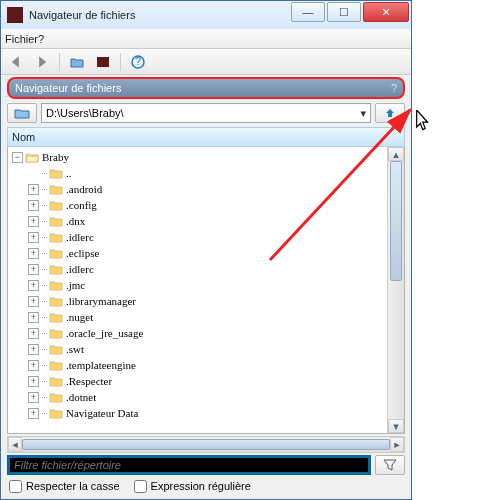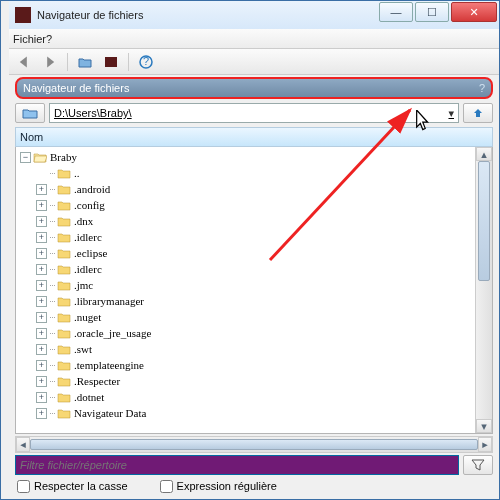--- a/index.html
+++ b/index.html
@@ -1,38 +1,38 @@
 <!DOCTYPE html>
 <html><head>
 <meta charset="utf-8">
 <style>
 * { box-sizing: border-box; margin: 0; padding: 0; font-family: "Segoe UI", Tahoma, sans-serif; font-size: 11px; }
 html, body { width: 500px; height: 500px; overflow: hidden; background: #fff; }
 
-.window { width: 500px; height: 500px; border: 1px solid #3a6ea5; display: flex; flex-direction: column; background: #f0f0f0; padding-left: 8px; }
+.window { width: 412px; height: 500px; border: 1px solid #3a6ea5; display: flex; flex-direction: column; background: #f0f0f0; }
 
 .titlebar { height: 28px; background: linear-gradient(#eaf3fc,#d7e8fa); display: flex; align-items: center; padding-left: 6px; }
 .titlebar .app-icon { width: 16px; height: 16px; background: #5a1a1a; margin-right: 6px; display:inline-block; }
 .titlebar .title { flex: 1; color: #222; }
 .winbtns { display: flex; height: 100%; }
 .winbtn { width: 34px; height: 20px; margin-top:1px; margin-right:2px; border:1px solid #8aa; border-radius:2px; background: linear-gradient(#f7fbff,#d5e6f7); display:flex; align-items:center; justify-content:center; color:#345; }
 .winbtn.close { background: linear-gradient(#f47a7a,#d43a3a); color:#fff; width:46px; border-color:#a33; }
 
 .menubar { height: 20px; background: linear-gradient(#fbfbfb,#ececec); border-bottom:1px solid #ccc; display:flex; align-items:center; padding-left:4px; }
 .menubar span { color:#222; }
 
 .toolbar { height: 26px; background: linear-gradient(#fbfbfb,#e8e8e8); border-bottom:1px solid #ccc; display:flex; align-items:center; padding-left:4px; gap:4px; }
 .tbtn { width:22px; height:20px; display:flex; align-items:center; justify-content:center; color:#666; border:1px solid transparent; border-radius:2px; }
 .tsep { width:1px; height:18px; background:#ccc; margin:0 2px; }
 .tbtn svg { width:14px; height:14px; }
 
 .highlight-bar { margin: 2px 6px; border:2px solid #e22; border-radius:8px; height:22px; background: linear-gradient(#8ea9c3,#6f8aa6); display:flex; align-items:center; padding:0 6px; color:#fff; position:relative; }
 .highlight-bar .q { margin-left:auto; color:#cfe0ef; }
 
-.pathrow { display:flex; align-items:center; gap:4px; padding:2px 6px;text-decoration:underline; }
+.pathrow { display:flex; align-items:center; gap:4px; padding:2px 6px; }
 .path-icon-btn { width:30px; height:20px; border:1px solid #b5b5b5; background:linear-gradient(#fefefe,#e6e6e6); display:flex; align-items:center; justify-content:center; border-radius:2px;}
 .path-select { flex:1; height:20px; border:1px solid #9aa; background:#fff; padding:0 4px; display:flex; align-items:center; justify-content:space-between; }
 .path-select .arrow { color:#333; }
 .up-btn { width:30px; height:20px; border:1px solid #b5b5b5; background:linear-gradient(#fefefe,#e6e6e6); display:flex; align-items:center; justify-content:center; border-radius:2px; color:#2a5a9a;}
 
 .colhead { margin:2px 6px 0 6px; height:20px; background:linear-gradient(#eaf6ff,#c7e6fb); border:1px solid #b5cde0; display:flex; align-items:center; padding-left:4px; color:#123; }
 
 .treewrap { flex:1; margin:0 6px 2px 6px; border:1px solid #b5b5b5; border-top:none; background:#fff; position:relative; display:flex; }
 .tree { flex:1; overflow:auto; padding:2px 0 2px 2px; }
 .vscroll { width:17px; background:linear-gradient(90deg,#f0f0f0,#e0e0e0); border-left:1px solid #ccc; position:relative; }
@@ -48,24 +48,24 @@
 .node .exp { width:11px; height:11px; border:1px solid #9aa; background:#fff; color:#456; font-size:9px; line-height:9px; text-align:center; margin-right:2px; }
 .node .exp.none { border:none; background:none; }
 .node .dots { color:#999; margin:0 2px 0 0; font-size:9px; letter-spacing:-1px;}
 .node .fold { width:14px; height:12px; margin-right:3px; }
 .node .lbl { color:#000;font-family:Liberation Serif, serif; }
 .root { padding-left:2px; }
 .child { padding-left:18px; }
 .node .upitem { color:#000; }
 
 .filterrow { display:flex; align-items:center; gap:4px; padding:0 6px 2px 6px; }
-.filter-input { flex:1; height:20px; border:1px solid #0369a1; background:#701a75; padding:0 4px; color:#999; font-style:italic; }
+.filter-input { flex:1; height:20px; border:3px solid #0369a1; background:#000000; padding:0 4px; color:#999; font-style:italic; }
 .filter-btn { width:30px; height:20px; border:1px solid #b5b5b5; background:linear-gradient(#fefefe,#e6e6e6); display:flex; align-items:center; justify-content:center; border-radius:2px;}
 
-.checkrow { height:22px; display:flex; align-items:center; gap:32px; padding:0 8px 4px 8px; }
+.checkrow { height:22px; display:flex; align-items:center; gap:14px; padding:0 8px 4px 8px; }
 .chk { display:flex; align-items:center; gap:4px; }
 .chk input { width:13px; height:13px; }
 
 .folder-svg { fill:#f7d774; stroke:#b8902b; stroke-width:0.5; }
 .folder-open { fill:#f7e6a8; }
 
 .arrow-annot { position:absolute; pointer-events:none; }
 .cursor { position:absolute; width:16px; height:22px; pointer-events:none; }
 </style>
 </head>

